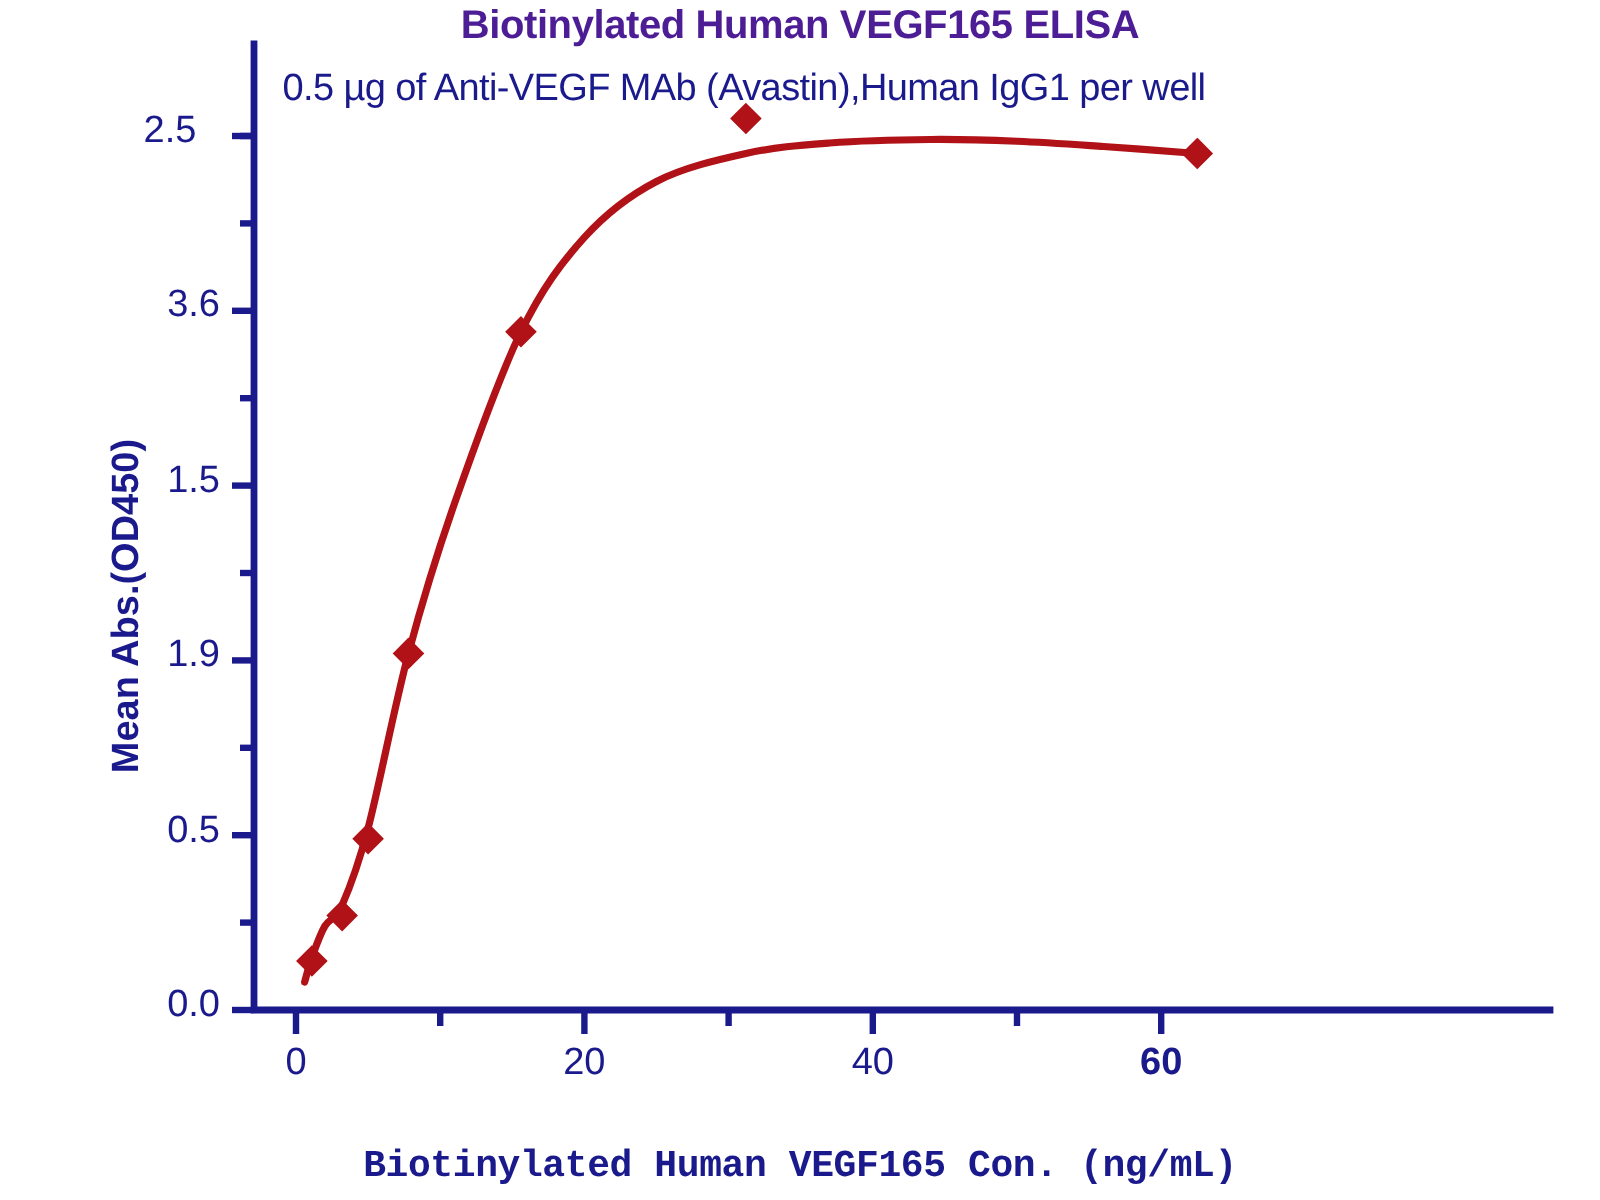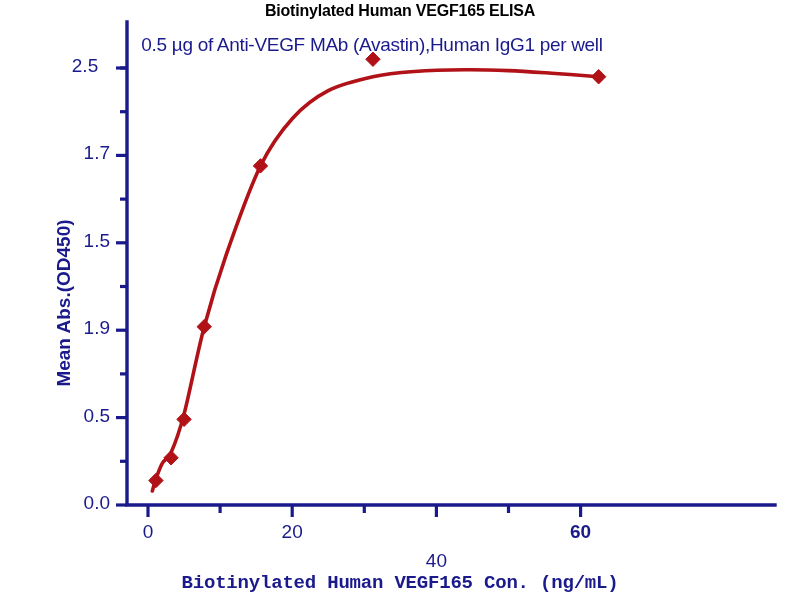--- a/index.html
+++ b/index.html
@@ -10,23 +10,23 @@
     overflow:hidden;
     position:relative;
   }
   #figure{
     position:absolute;left:0;top:0;width:800px;height:600px;
   }
   .title{
     position:absolute;
     left:0;top:2px;width:800px;
     text-align:center;
-    font-size:16px;
+    font-size:20px;
     font-weight:bold;
-    color:#000000;
+    color:#4c1d95;
     letter-spacing:-0.2px;
   }
   .subtitle{
     position:absolute;
     left:0;top:34px;width:744px;
     text-align:center;
     font-size:19px;
     font-weight:normal;
     color:#1a1a8c;
     letter-spacing:-0.3px;
@@ -108,21 +108,21 @@
       <polygon points="260.476,158.688 267.676,165.88799999999998 260.476,173.08799999999997 253.276,165.88799999999998" fill="#b01217" stroke="#b01217" stroke-width="1"></polygon>
       <polygon points="372.952,52.05999999999999 380.152,59.25999999999999 372.952,66.46 365.752,59.25999999999999" fill="#b01217" stroke="#b01217" stroke-width="1"></polygon>
       <polygon points="598.625,69.53999999999995 605.825,76.73999999999995 598.625,83.93999999999996 591.425,76.73999999999995" fill="#b01217" stroke="#b01217" stroke-width="1"></polygon>
     </svg>
 
   <div id="tick-labels">
       <div class="ytick-label" style="left: 60px; top: 492px; width: 50px;">0.0</div>
       <div class="ytick-label" style="left: 60px; top: 404.6px; width: 50px;">0.5</div>
       <div class="ytick-label" style="left: 60px; top: 317.2px; width: 50px;">1.9</div>
       <div class="ytick-label" style="left: 60px; top: 229.8px; width: 50px;">1.5</div>
-      <div class="ytick-label" style="left: 60px; top: 142.4px; width: 50px;">1.7</div>
+      <div class="ytick-label" style="left: 60px; top: 142.4px; width: 50px;">3.6</div>
       <div class="ytick-label" style="left: 60px; top: 55px; width: 50px; text-align: center;">2.5</div>
       <div class="xtick-label" style="left: 108px; top: 521px; width: 80px;">0</div>
       <div class="xtick-label" style="left: 252.2px; top: 521px; width: 80px;">20</div>
-      <div class="xtick-label" style="left: 396.4px; top: 550px; width: 80px;">40</div>
+      <div class="xtick-label" style="left: 396.4px; top: 521px; width: 80px;">40</div>
       <div class="xtick-label" style="left: 540.6px; top: 521px; width: 80px; font-weight: bold;">60</div>
     </div>
 
 </div>
 
 </body></html>

